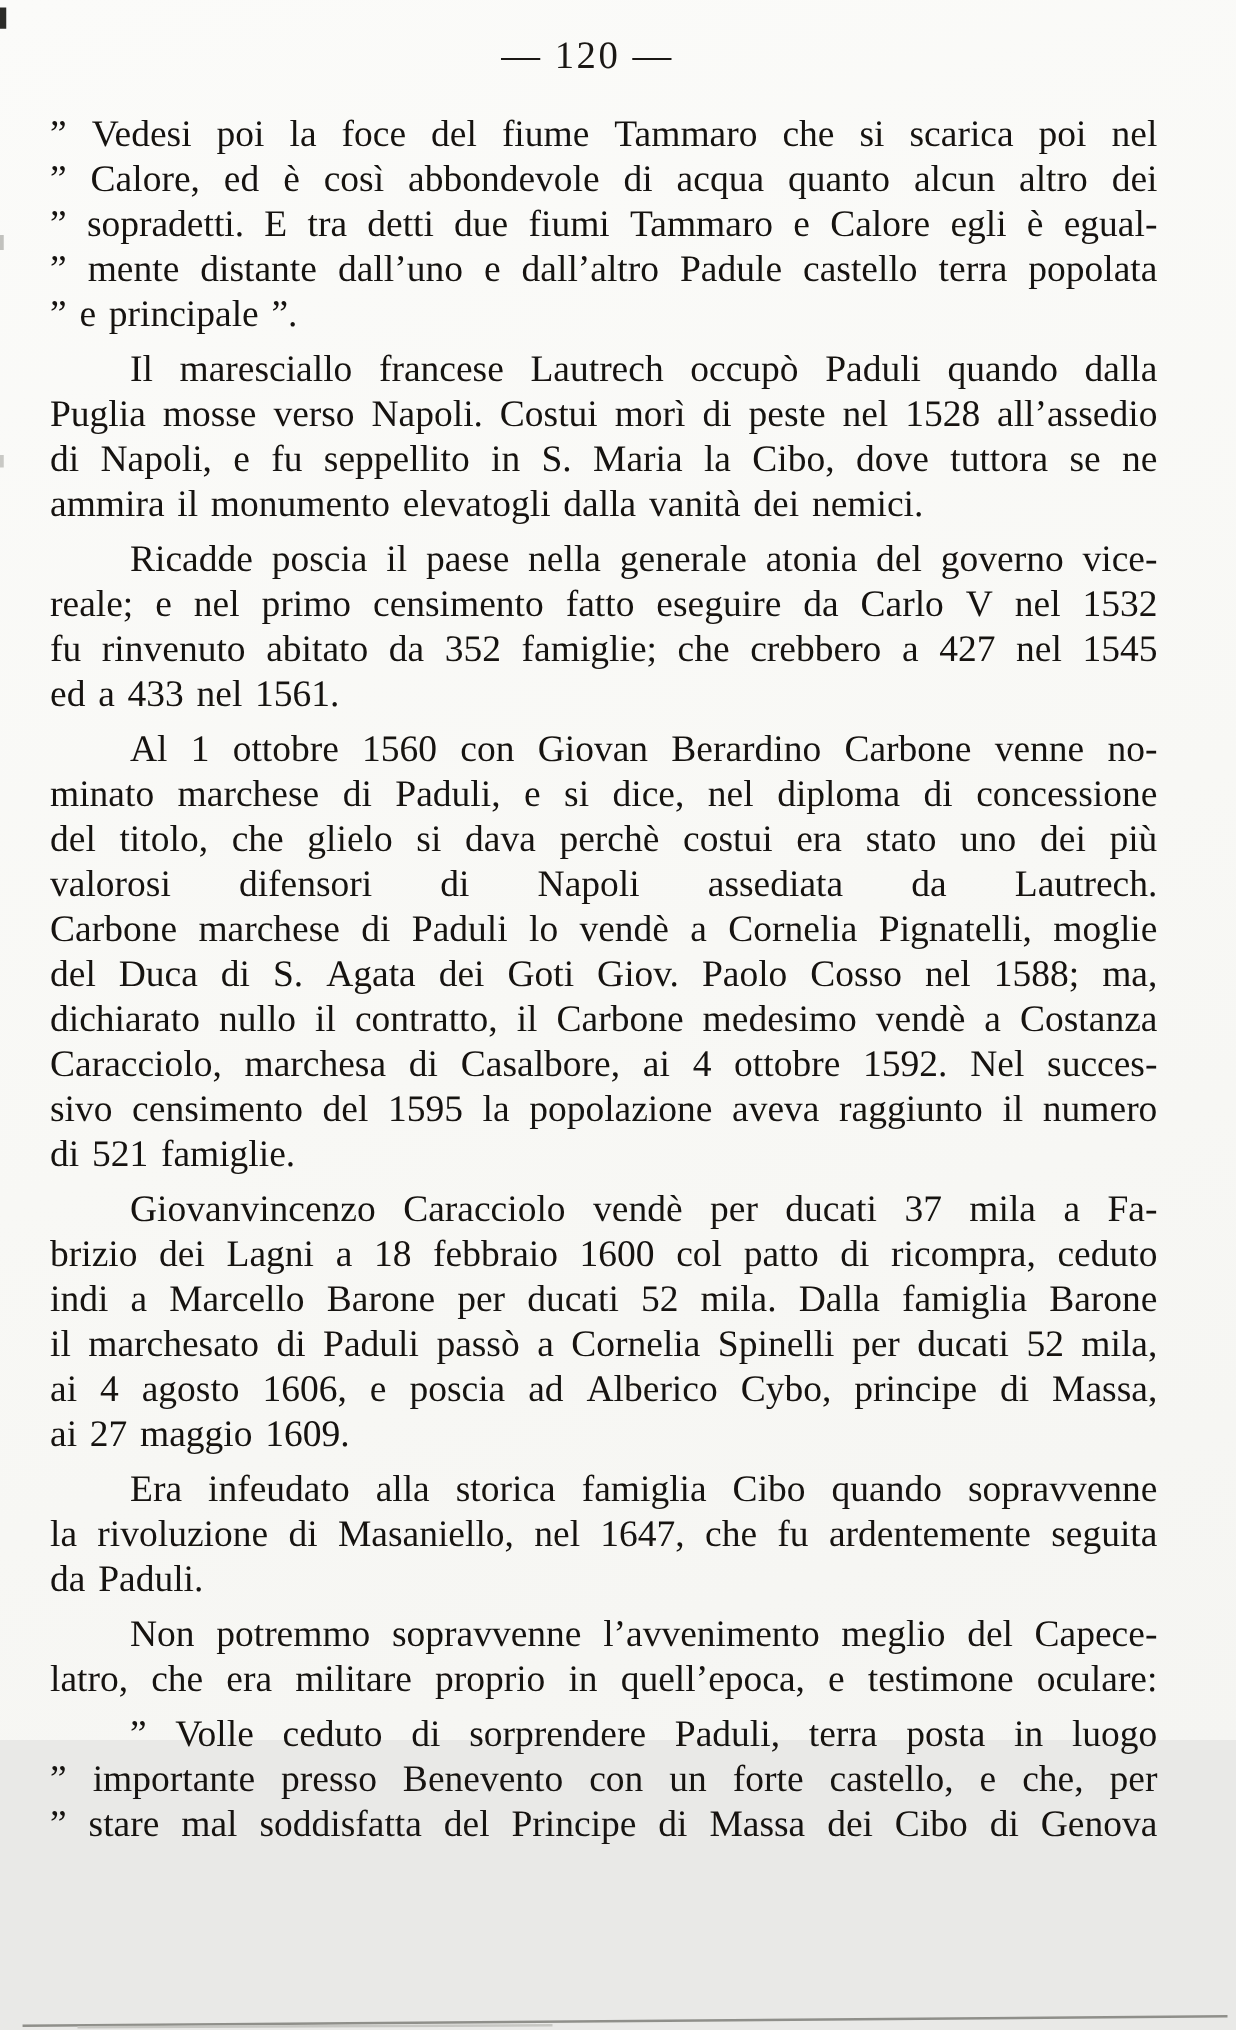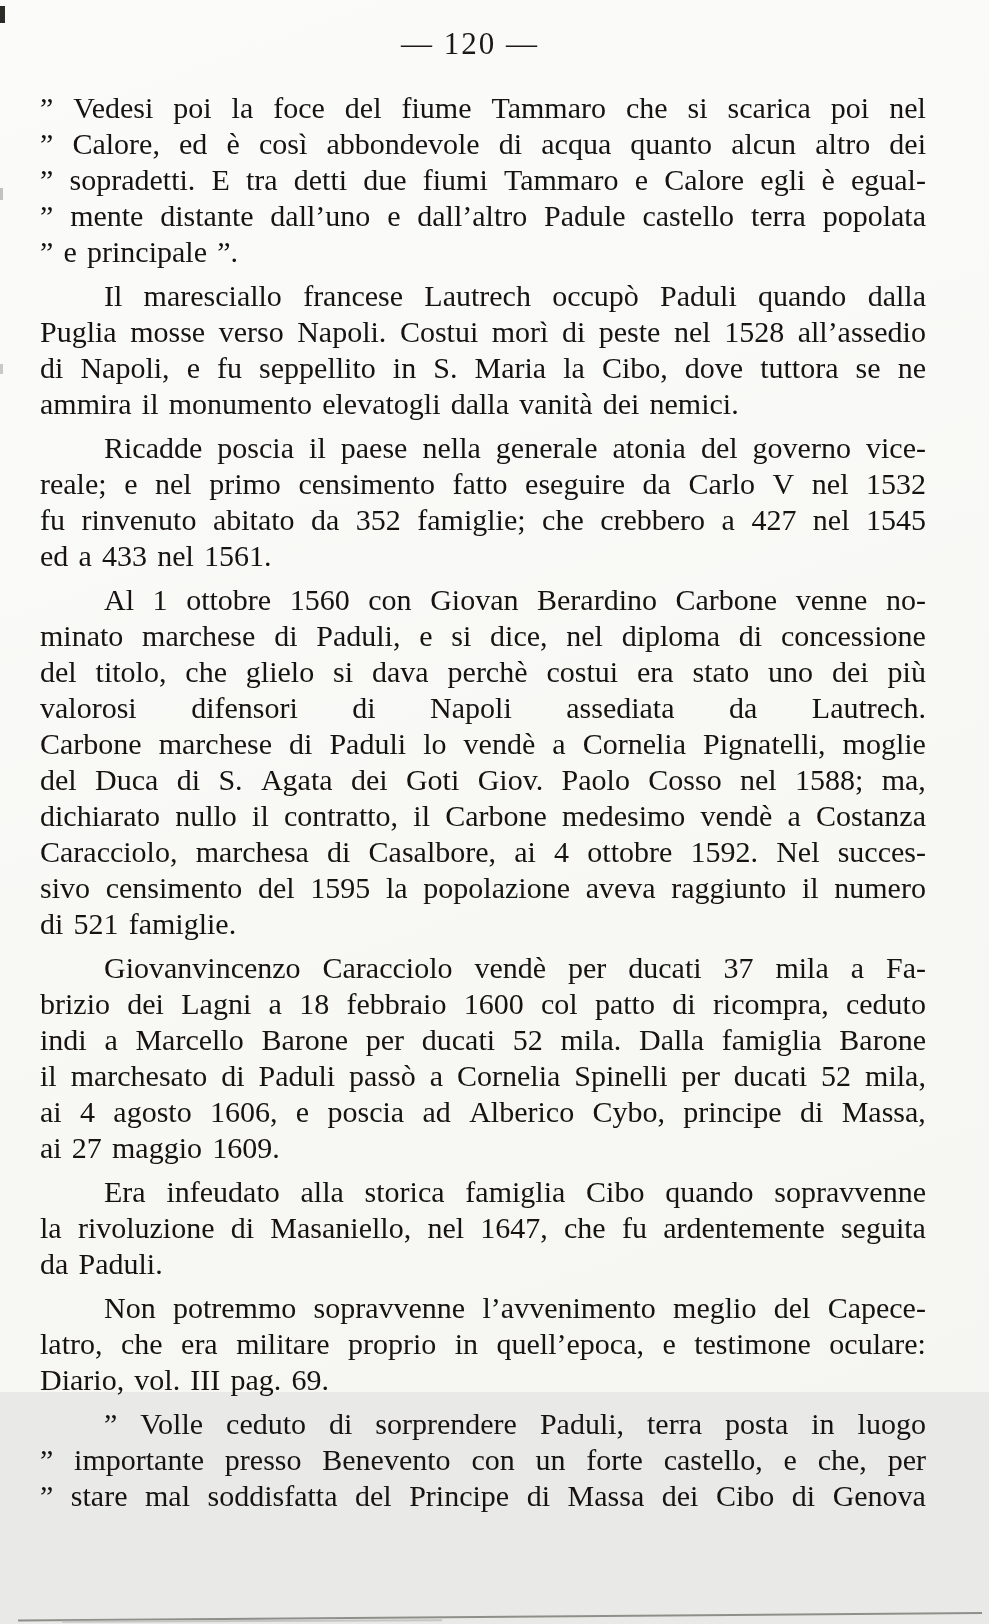--- a/index.html
+++ b/index.html
@@ -484,27 +484,20 @@
           <span>che</span>
           <span>era</span>
           <span>militare</span>
           <span>proprio</span>
           <span>in</span>
           <span>quell’epoca,</span>
           <span>e</span>
           <span>testimone</span>
           <span>oculare:</span>
         </div>
-        <div class="line last">
-          <span>Diario,</span>
-          <span>vol.</span>
-          <span>III</span>
-          <span>pag.</span>
-          <span>69.</span>
-        </div>
       </div>
       <div class="paragraph">
         <div class="line indent">
           <span>”</span>
           <span>Volle</span>
           <span>ceduto</span>
           <span>di</span>
           <span>sorprendere</span>
           <span>Paduli,</span>
           <span>terra</span>

